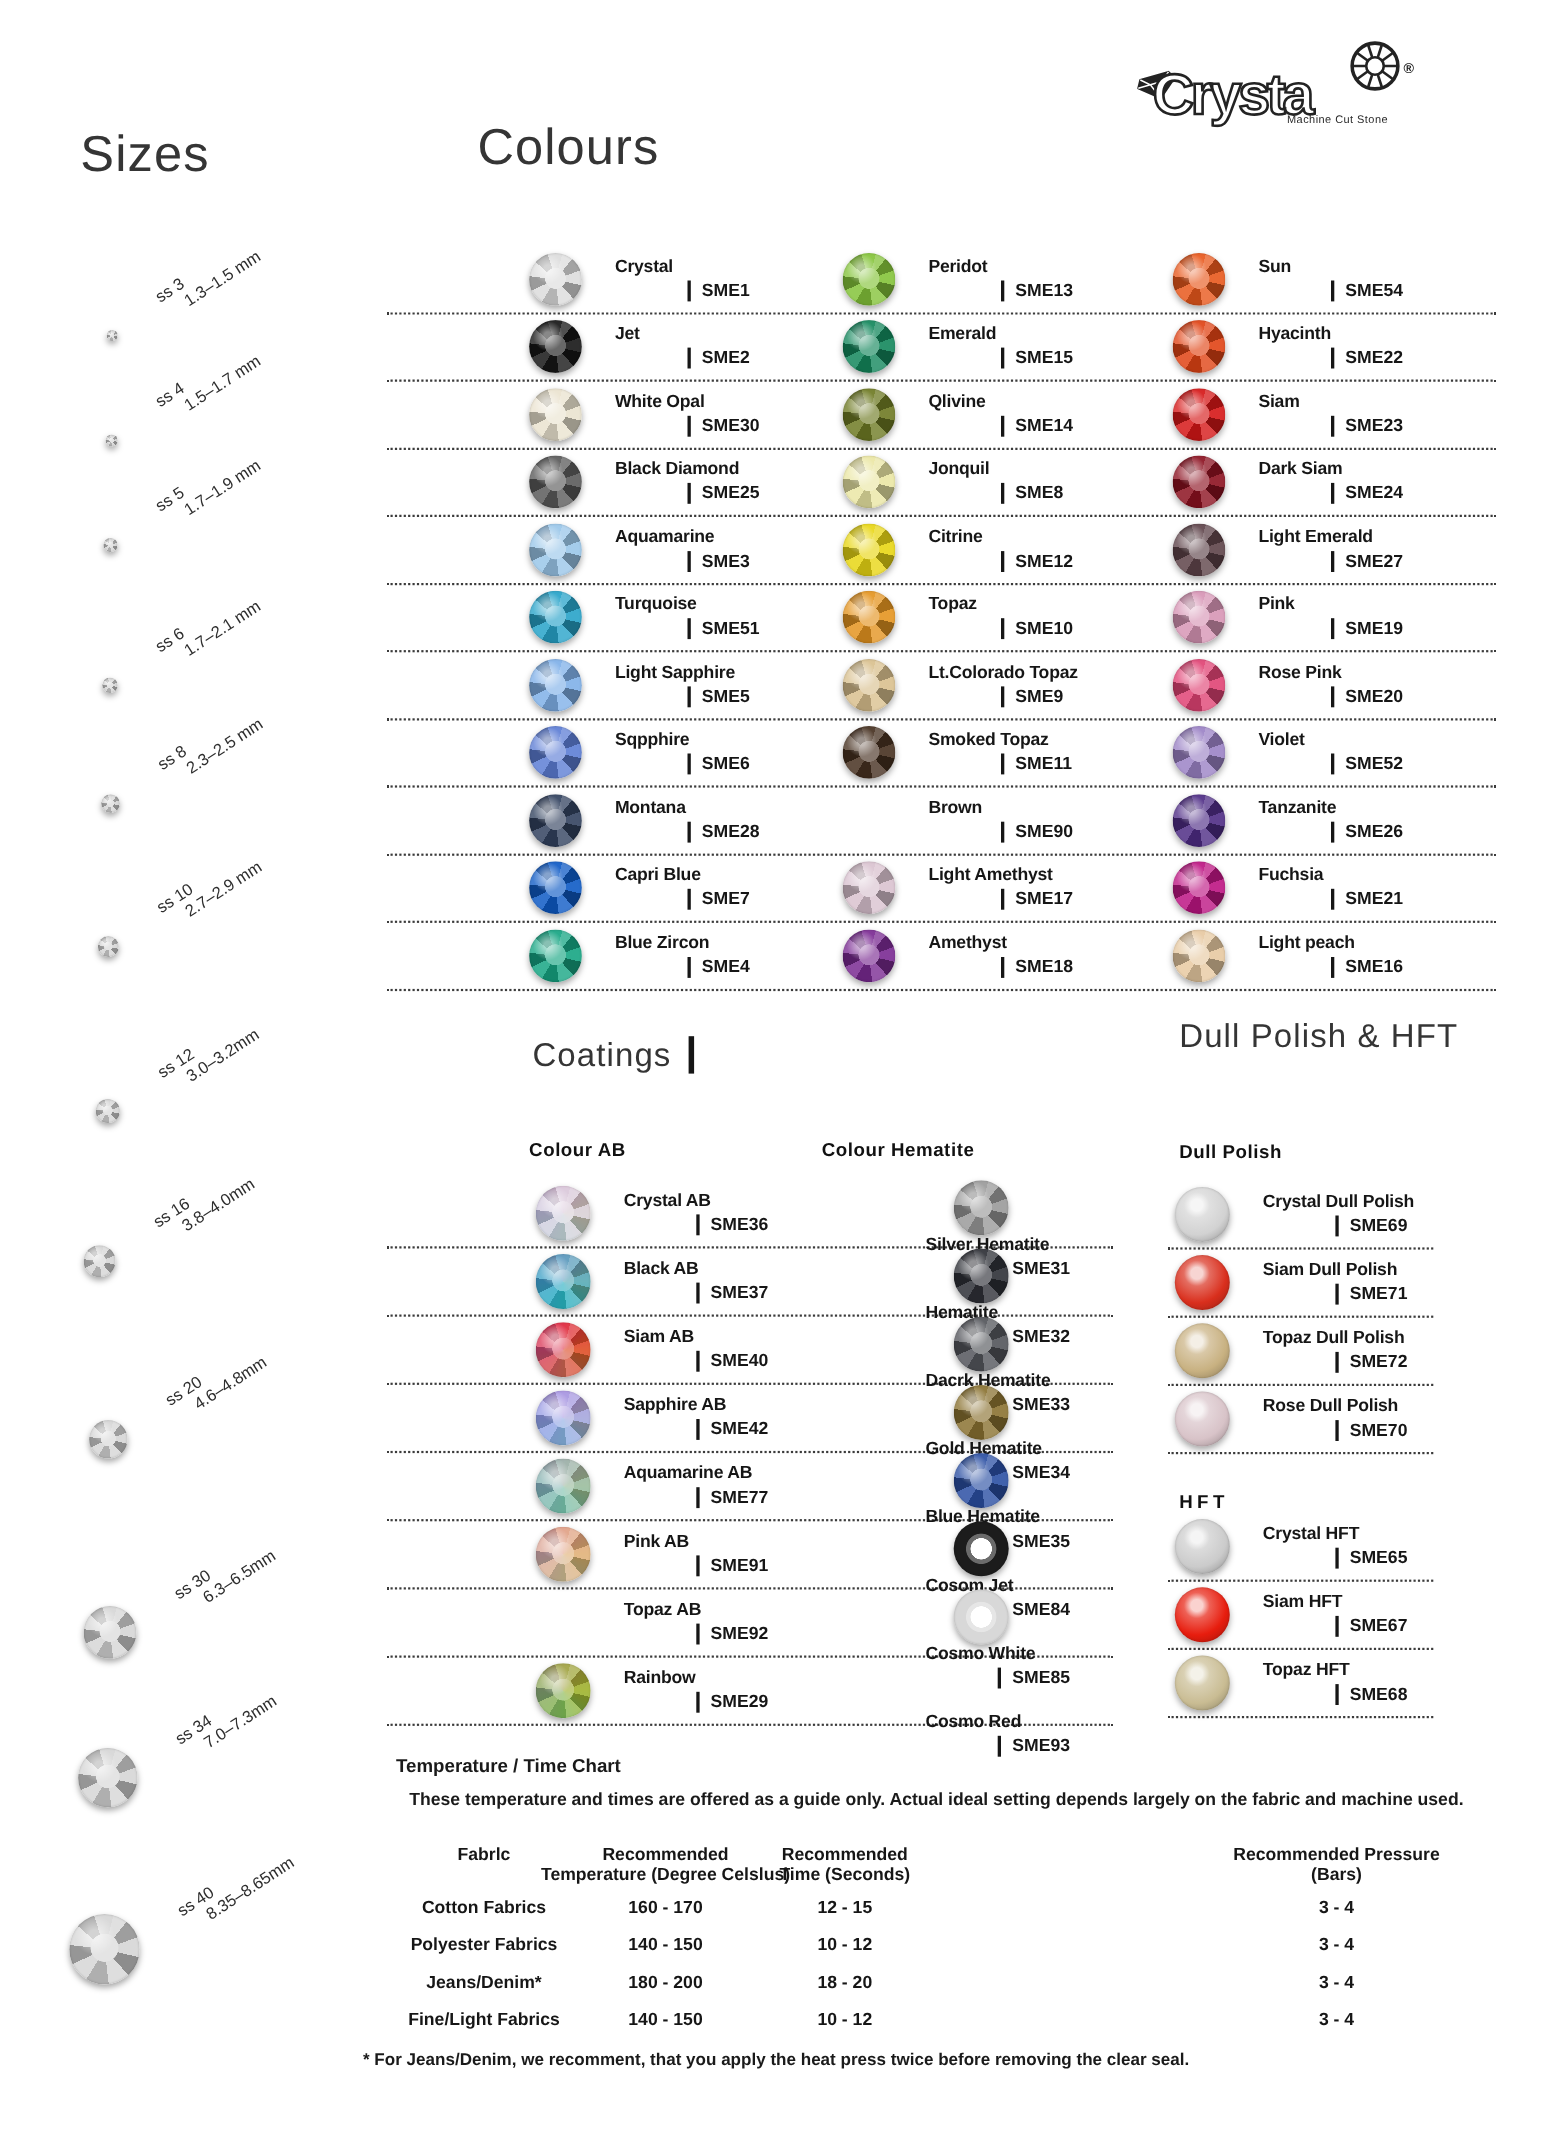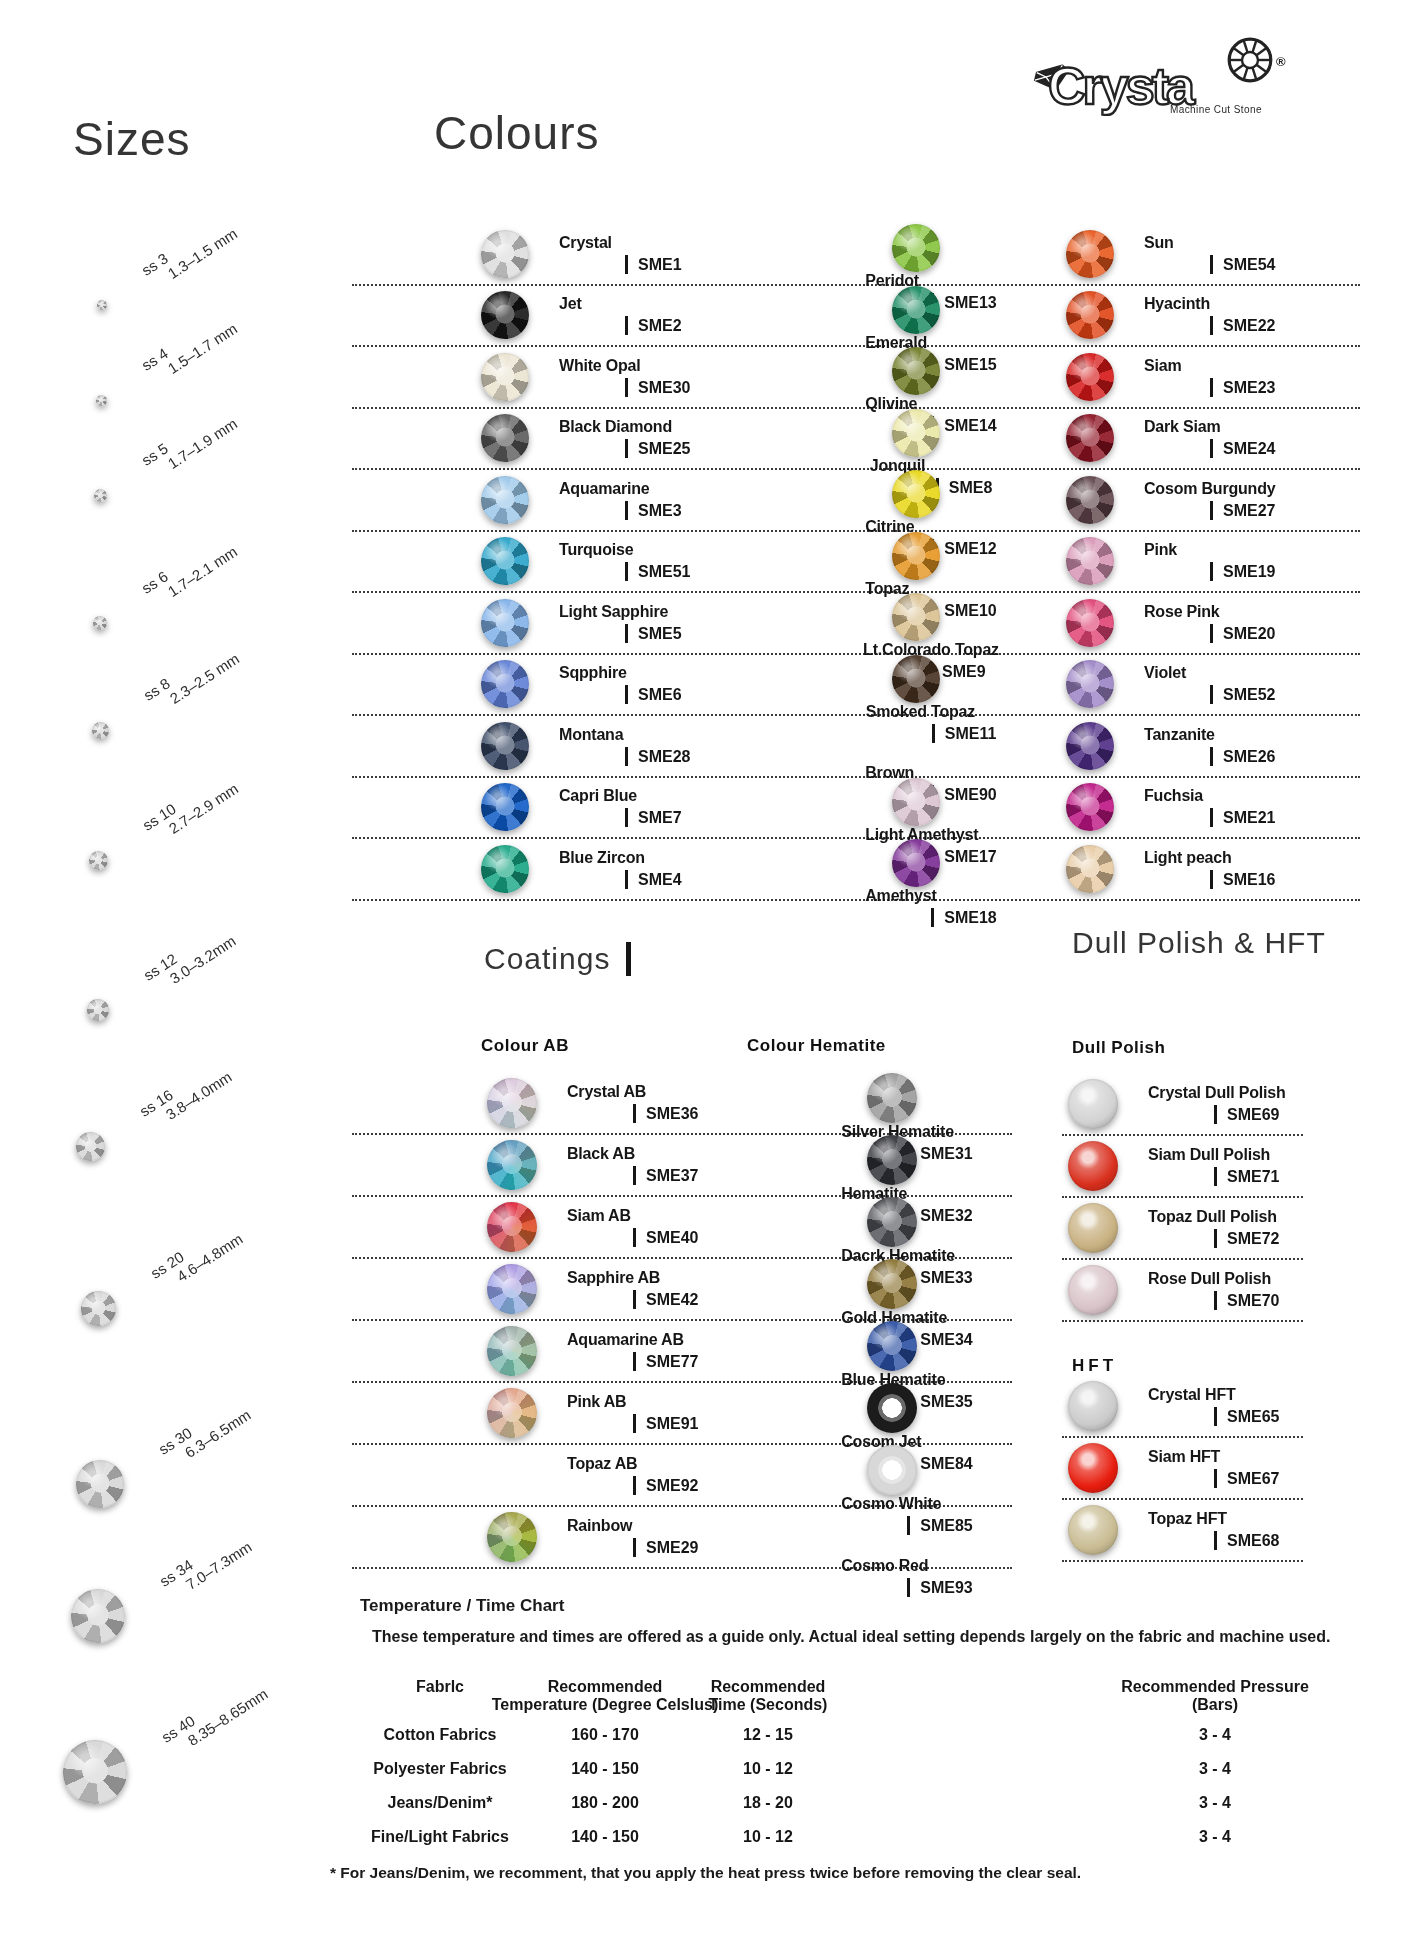--- a/index.html
+++ b/index.html
@@ -28,21 +28,21 @@
 
   .size-gem{position:absolute;}
   .size-label{position:absolute;font-size:15px;color:#2e2e2e;transform:rotate(-33deg);
        transform-origin:0 100%;white-space:nowrap;line-height:17px;}
   .size-label .l2{padding-left:20px;}
 
   #colour-grid{position:absolute;left:352px;top:224px;width:1008px;}
   .crow{display:flex;height:59.5px;border-bottom:2px dotted #3b3b3b;align-items:center;}
   .cc{display:flex;align-items:center;height:100%;}
   .crow .cc:nth-child(1){width:285px;margin-left:129px;align-items:center;}
-  .crow .cc:nth-child(2){width:300px;flex-direction:column;}
+  .crow .cc:nth-child(2){width:300px;}
   .crow .cc:nth-child(3){width:294px;}
   .cctxt{margin-left:30px;}
   .nm{font-weight:700;font-size:16px;color:#161616;letter-spacing:-0.2px;white-space:nowrap;}
   .code{font-weight:700;font-size:16px;color:#161616;margin-left:66px;margin-top:3px;
         border-left:3px solid #161616;padding-left:10px;line-height:19px;white-space:nowrap;}
 
   #coating-grid{position:absolute;left:352px;top:1073px;width:660px;}
   .krow{display:flex;height:60px;border-bottom:2px dotted #3b3b3b;align-items:center;}
   .krow .cc:nth-child(1){width:285px;margin-left:135px;}
   .krow .cc:nth-child(2){width:240px;flex-direction:column;}
@@ -273,21 +273,21 @@
         <div class="cc">
           <div class="gem" style="height: 48px; width: 48px; background: radial-gradient(circle at 36% 30%, rgba(255, 255, 255, 0.5) 0px, rgba(255, 255, 255, 0.5) 8%, rgba(255, 255, 255, 0) 30%), radial-gradient(circle at 50% 48%, rgb(240, 228, 102) 0px, rgb(240, 228, 102) 27%, rgba(0, 0, 0, 0) 28%), conic-gradient(from 15deg, rgb(238, 224, 79) 0deg, rgb(238, 224, 79) 24deg, rgb(172, 158, 15) 24deg, rgb(172, 158, 15) 55deg, rgb(234, 218, 44) 55deg, rgb(234, 218, 44) 88deg, rgb(153, 141, 13) 88deg, rgb(153, 141, 13) 122deg, rgb(237, 222, 67) 122deg, rgb(237, 222, 67) 158deg, rgb(190, 175, 16) 158deg, rgb(190, 175, 16) 196deg, rgb(235, 220, 55) 196deg, rgb(235, 220, 55) 230deg, rgb(162, 150, 14) 230deg, rgb(162, 150, 14) 262deg, rgb(237, 223, 72) 262deg, rgb(237, 223, 72) 296deg, rgb(181, 167, 16) 296deg, rgb(181, 167, 16) 328deg, rgb(234, 217, 39) 328deg, rgb(234, 217, 39) 360deg);"></div>
           <div class="cctxt">
             <div class="nm">Citrine</div>
             <div class="code">SME12</div>
           </div>
         </div>
         <div class="cc">
           <div class="gem" style="height: 48px; width: 48px; background: radial-gradient(circle at 36% 30%, rgba(255, 255, 255, 0.5) 0px, rgba(255, 255, 255, 0.5) 8%, rgba(255, 255, 255, 0) 30%), radial-gradient(circle at 50% 48%, rgb(150, 133, 137) 0px, rgb(150, 133, 137) 27%, rgba(0, 0, 0, 0) 28%), conic-gradient(from 15deg, rgb(134, 114, 119) 0deg, rgb(134, 114, 119) 24deg, rgb(70, 50, 54) 24deg, rgb(70, 50, 54) 55deg, rgb(110, 86, 91) 55deg, rgb(110, 86, 91) 88deg, rgb(62, 44, 48) 88deg, rgb(62, 44, 48) 122deg, rgb(126, 105, 109) 122deg, rgb(126, 105, 109) 158deg, rgb(77, 55, 60) 158deg, rgb(77, 55, 60) 196deg, rgb(118, 95, 100) 196deg, rgb(118, 95, 100) 230deg, rgb(66, 47, 51) 230deg, rgb(66, 47, 51) 262deg, rgb(129, 108, 113) 262deg, rgb(129, 108, 113) 296deg, rgb(73, 52, 57) 296deg, rgb(73, 52, 57) 328deg, rgb(107, 82, 88) 328deg, rgb(107, 82, 88) 360deg);"></div>
           <div class="cctxt">
-            <div class="nm">Cosom Burgundy</div>
+            <div class="nm">Light Emerald</div>
             <div class="code">SME27</div>
           </div>
         </div>
       </div>
       <div class="crow">
         <div class="cc">
           <div class="gem" style="height: 48px; width: 48px; background: radial-gradient(circle at 36% 30%, rgba(255, 255, 255, 0.5) 0px, rgba(255, 255, 255, 0.5) 8%, rgba(255, 255, 255, 0) 30%), radial-gradient(circle at 50% 48%, rgb(115, 195, 220) 0px, rgb(115, 195, 220) 27%, rgba(0, 0, 0, 0) 28%), conic-gradient(from 15deg, rgb(93, 186, 215) 0deg, rgb(93, 186, 215) 24deg, rgb(29, 121, 149) 24deg, rgb(29, 121, 149) 55deg, rgb(61, 172, 206) 55deg, rgb(61, 172, 206) 88deg, rgb(26, 108, 133) 88deg, rgb(26, 108, 133) 122deg, rgb(82, 181, 212) 122deg, rgb(82, 181, 212) 158deg, rgb(32, 134, 165) 158deg, rgb(32, 134, 165) 196deg, rgb(71, 177, 209) 196deg, rgb(71, 177, 209) 230deg, rgb(27, 114, 141) 230deg, rgb(27, 114, 141) 262deg, rgb(87, 183, 213) 262deg, rgb(87, 183, 213) 296deg, rgb(30, 127, 157) 296deg, rgb(30, 127, 157) 328deg, rgb(56, 170, 205) 328deg, rgb(56, 170, 205) 360deg);"></div>
           <div class="cctxt">
             <div class="nm">Turquoise</div>
             <div class="code">SME51</div>

